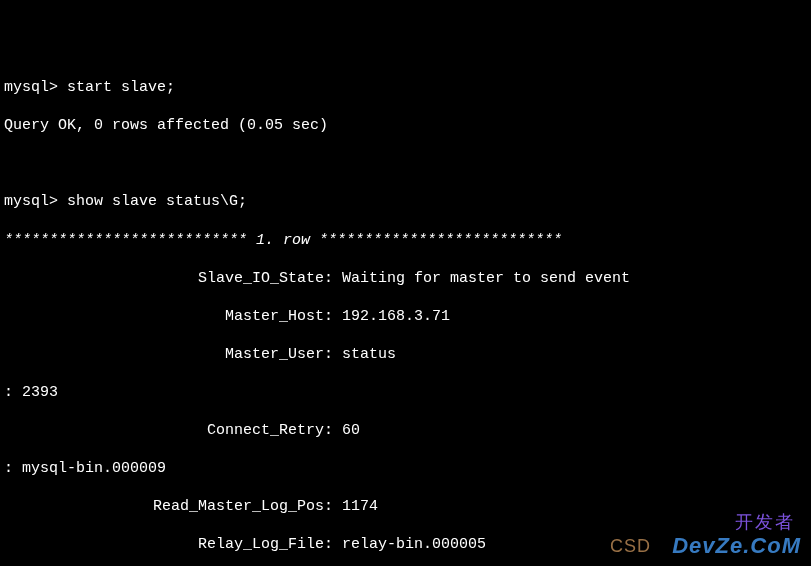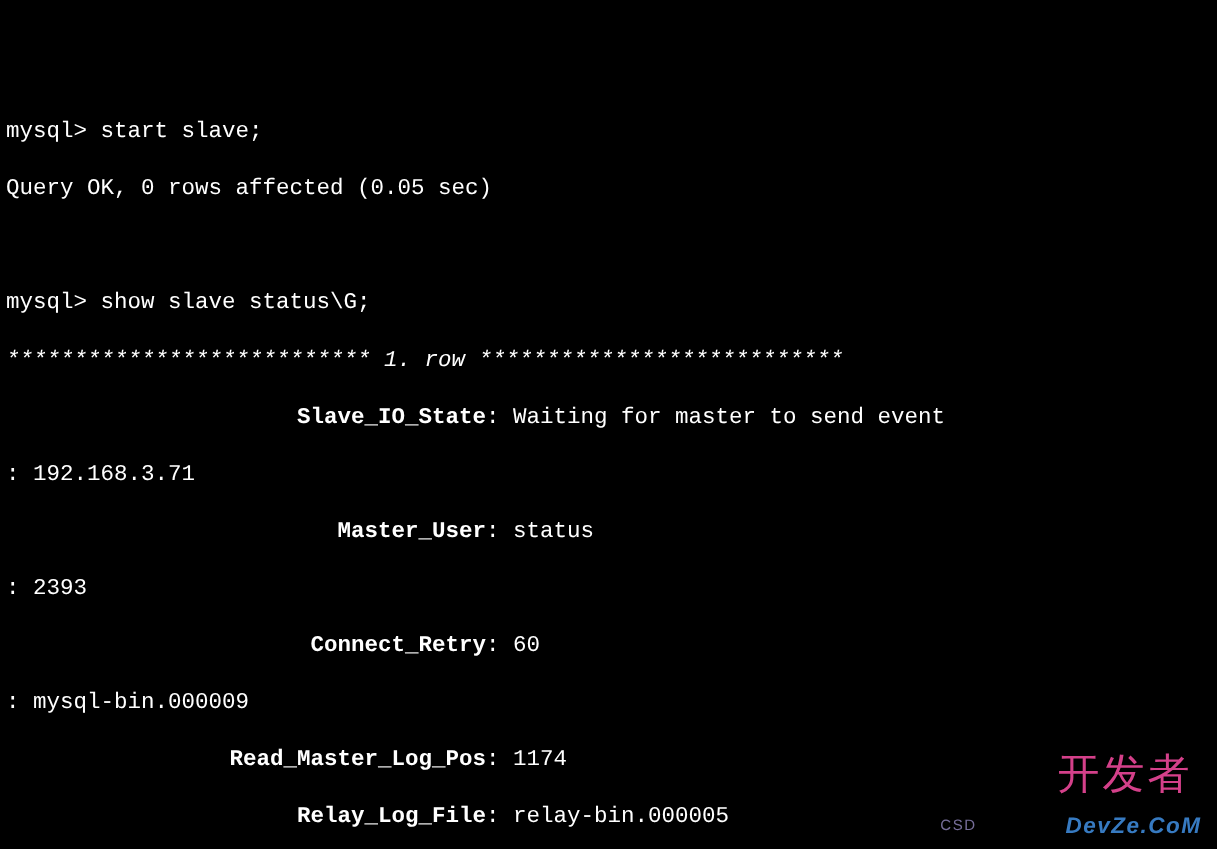--- a/index.html
+++ b/index.html
@@ -23,81 +23,80 @@
     .line {
       display: block;
     }
     .kv-row {
       display: flex;
     }
     .kv-label {
       text-align: right;
       width: 320px;
       display: inline-block;
-      font-weight: bold;
     }
     .kv-sep {
       display: inline-block;
     }
     .kv-val {
       display: inline-block;
       padding-left: 9px;
     }
     .row-header {
       display: block;
       font-style: italic;
     }
     .watermark1 {
       position: absolute;
       right: 16px;
       bottom: 32px;
-      color: #ec4899;
+      color: #8b5cf6;
       font-family: "Microsoft YaHei", Arial, sans-serif;
-      font-size: 28px;
+      font-size: 18px;
       opacity: 0.9;
       letter-spacing: 2px;
       pointer-events: none;
     }
     .watermark2 {
       position: absolute;
       right: 10px;
       bottom: 6px;
       color: #3d88d6;
       font-family: Arial, sans-serif;
-      font-size: 15px;
+      font-size: 22px;
       font-weight: bold;
       font-style: italic;
       opacity: 0.9;
       letter-spacing: 1px;
       pointer-events: none;
     }
     .watermark3 {
       position: absolute;
       right: 160px;
       bottom: 8px;
-      color: #c4b5fd;
+      color: #fdba74;
       font-family: Arial, sans-serif;
-      font-size: 10px;
+      font-size: 18px;
       opacity: 0.6;
       letter-spacing: 1px;
       pointer-events: none;
     }
   </style>
 </head>
 <body>
 
 
 
 <span class="line"><span>mysql&gt;</span> <span>start slave;</span></span>
 <span class="line">Query OK, 0 rows affected (0.05 sec)</span>
 <span class="line"> </span>
 <span class="line"><span>mysql&gt;</span> <span>show slave status\G;</span></span>
 <span class="row-header">*************************** 1. row ***************************</span>
 <div class="kv-row"><span class="kv-label">Slave_IO_State</span><span class="kv-sep">:</span><span class="kv-val">Waiting for master to send event</span></div>
-<div class="kv-row"><span class="kv-sep">:</span><span class="kv-val">192.168.3.71</span></div>
+<div class="kv-row"><span class="kv-label">Master_Host</span><span class="kv-sep">:</span><span class="kv-val">192.168.3.71</span></div>
 <div class="kv-row"><span class="kv-label">Master_User</span><span class="kv-sep">:</span><span class="kv-val">status</span></div>
 <div class="kv-row"><span class="kv-sep">:</span><span class="kv-val">2393</span></div>
 <div class="kv-row"><span class="kv-label">Connect_Retry</span><span class="kv-sep">:</span><span class="kv-val">60</span></div>
 <div class="kv-row"><span class="kv-sep">:</span><span class="kv-val">mysql-bin.000009</span></div>
 <div class="kv-row"><span class="kv-label">Read_Master_Log_Pos</span><span class="kv-sep">:</span><span class="kv-val">1174</span></div>
 <div class="kv-row"><span class="kv-label">Relay_Log_File</span><span class="kv-sep">:</span><span class="kv-val">relay-bin.000005</span></div>
 
 
 
 

